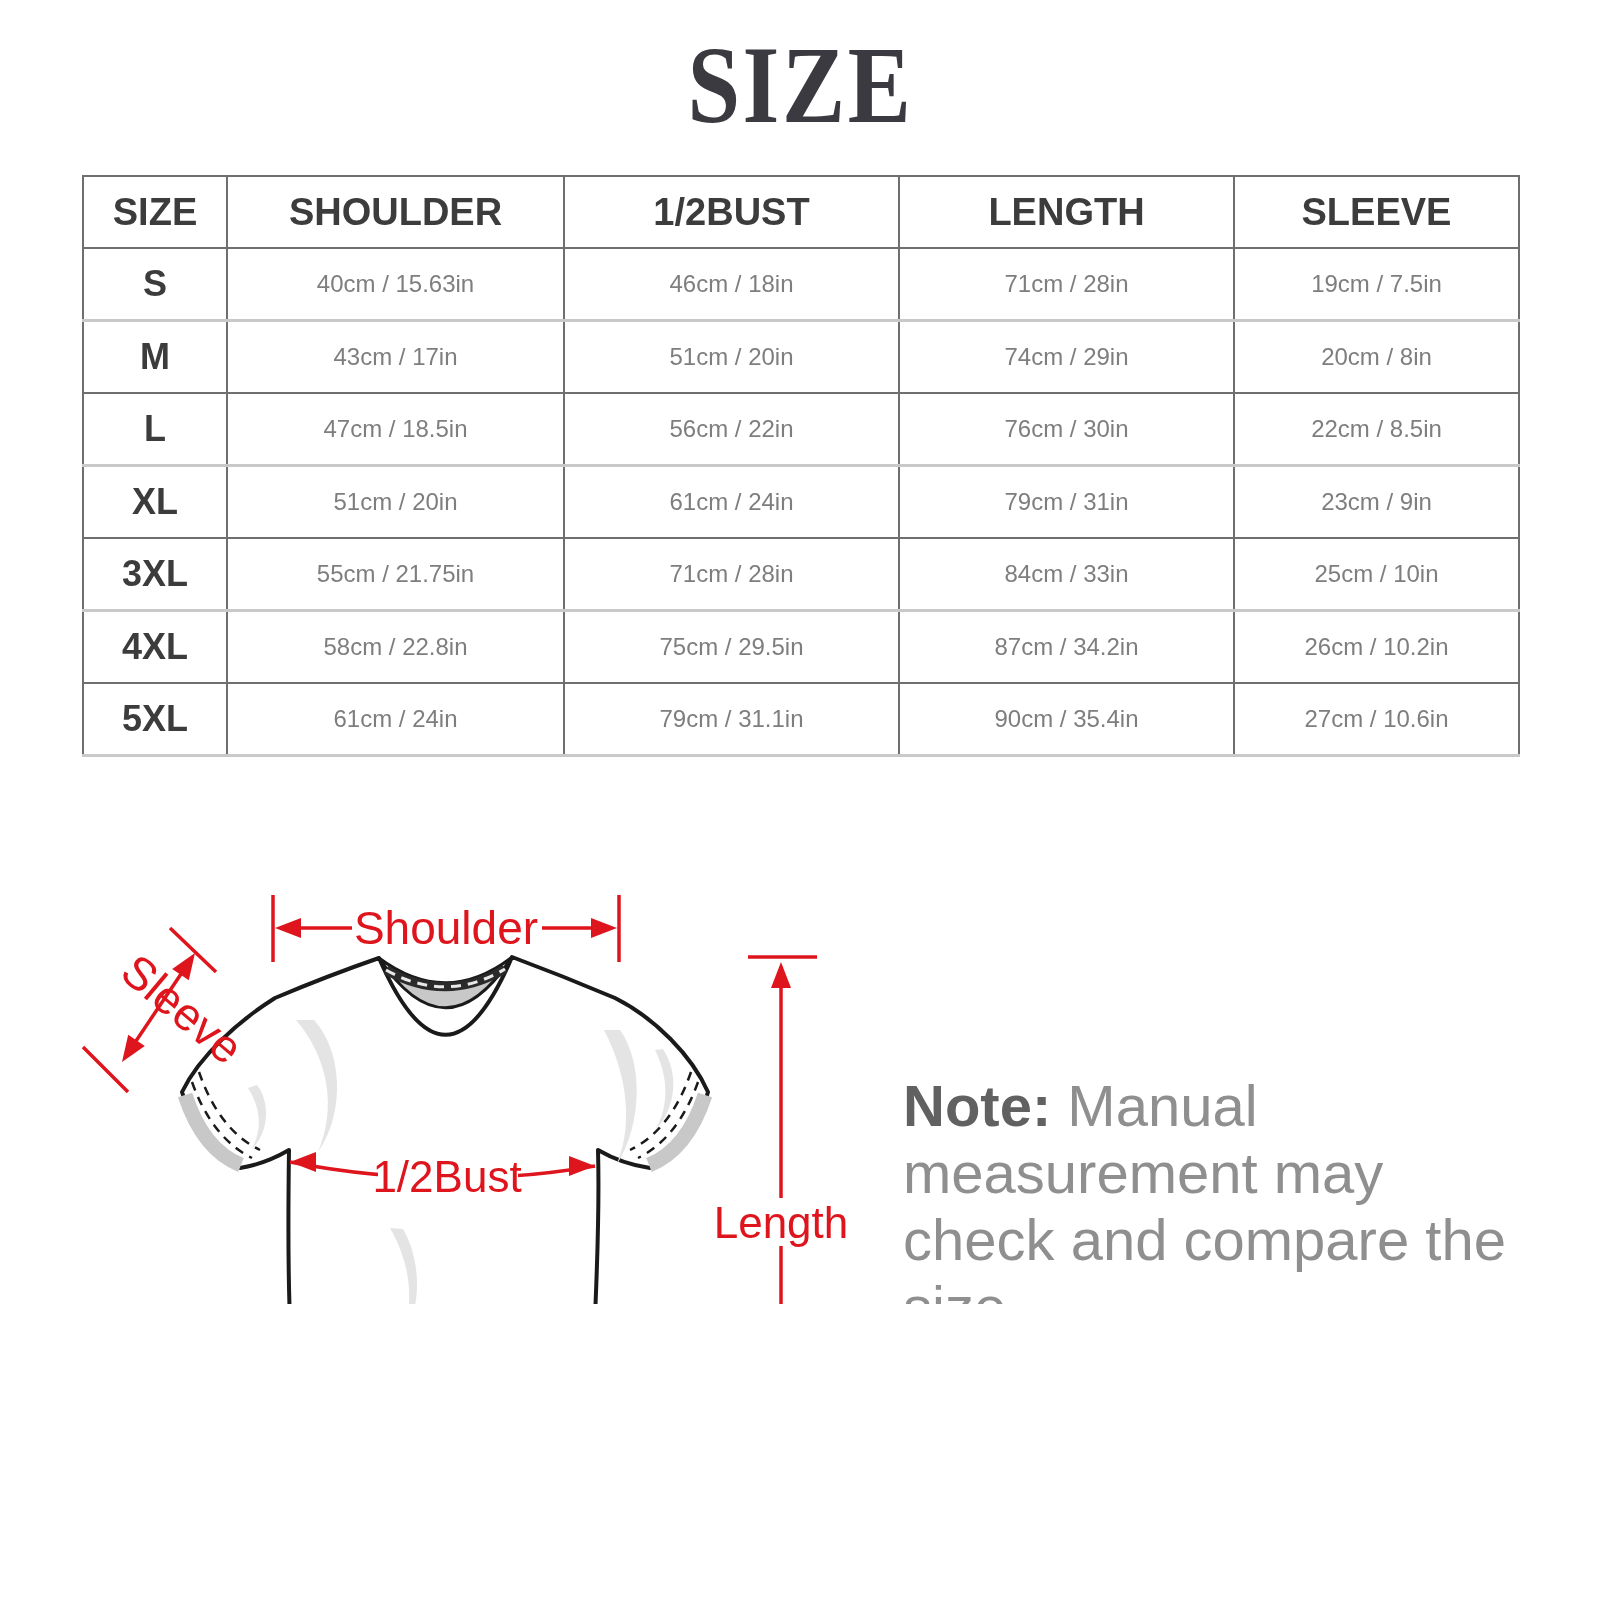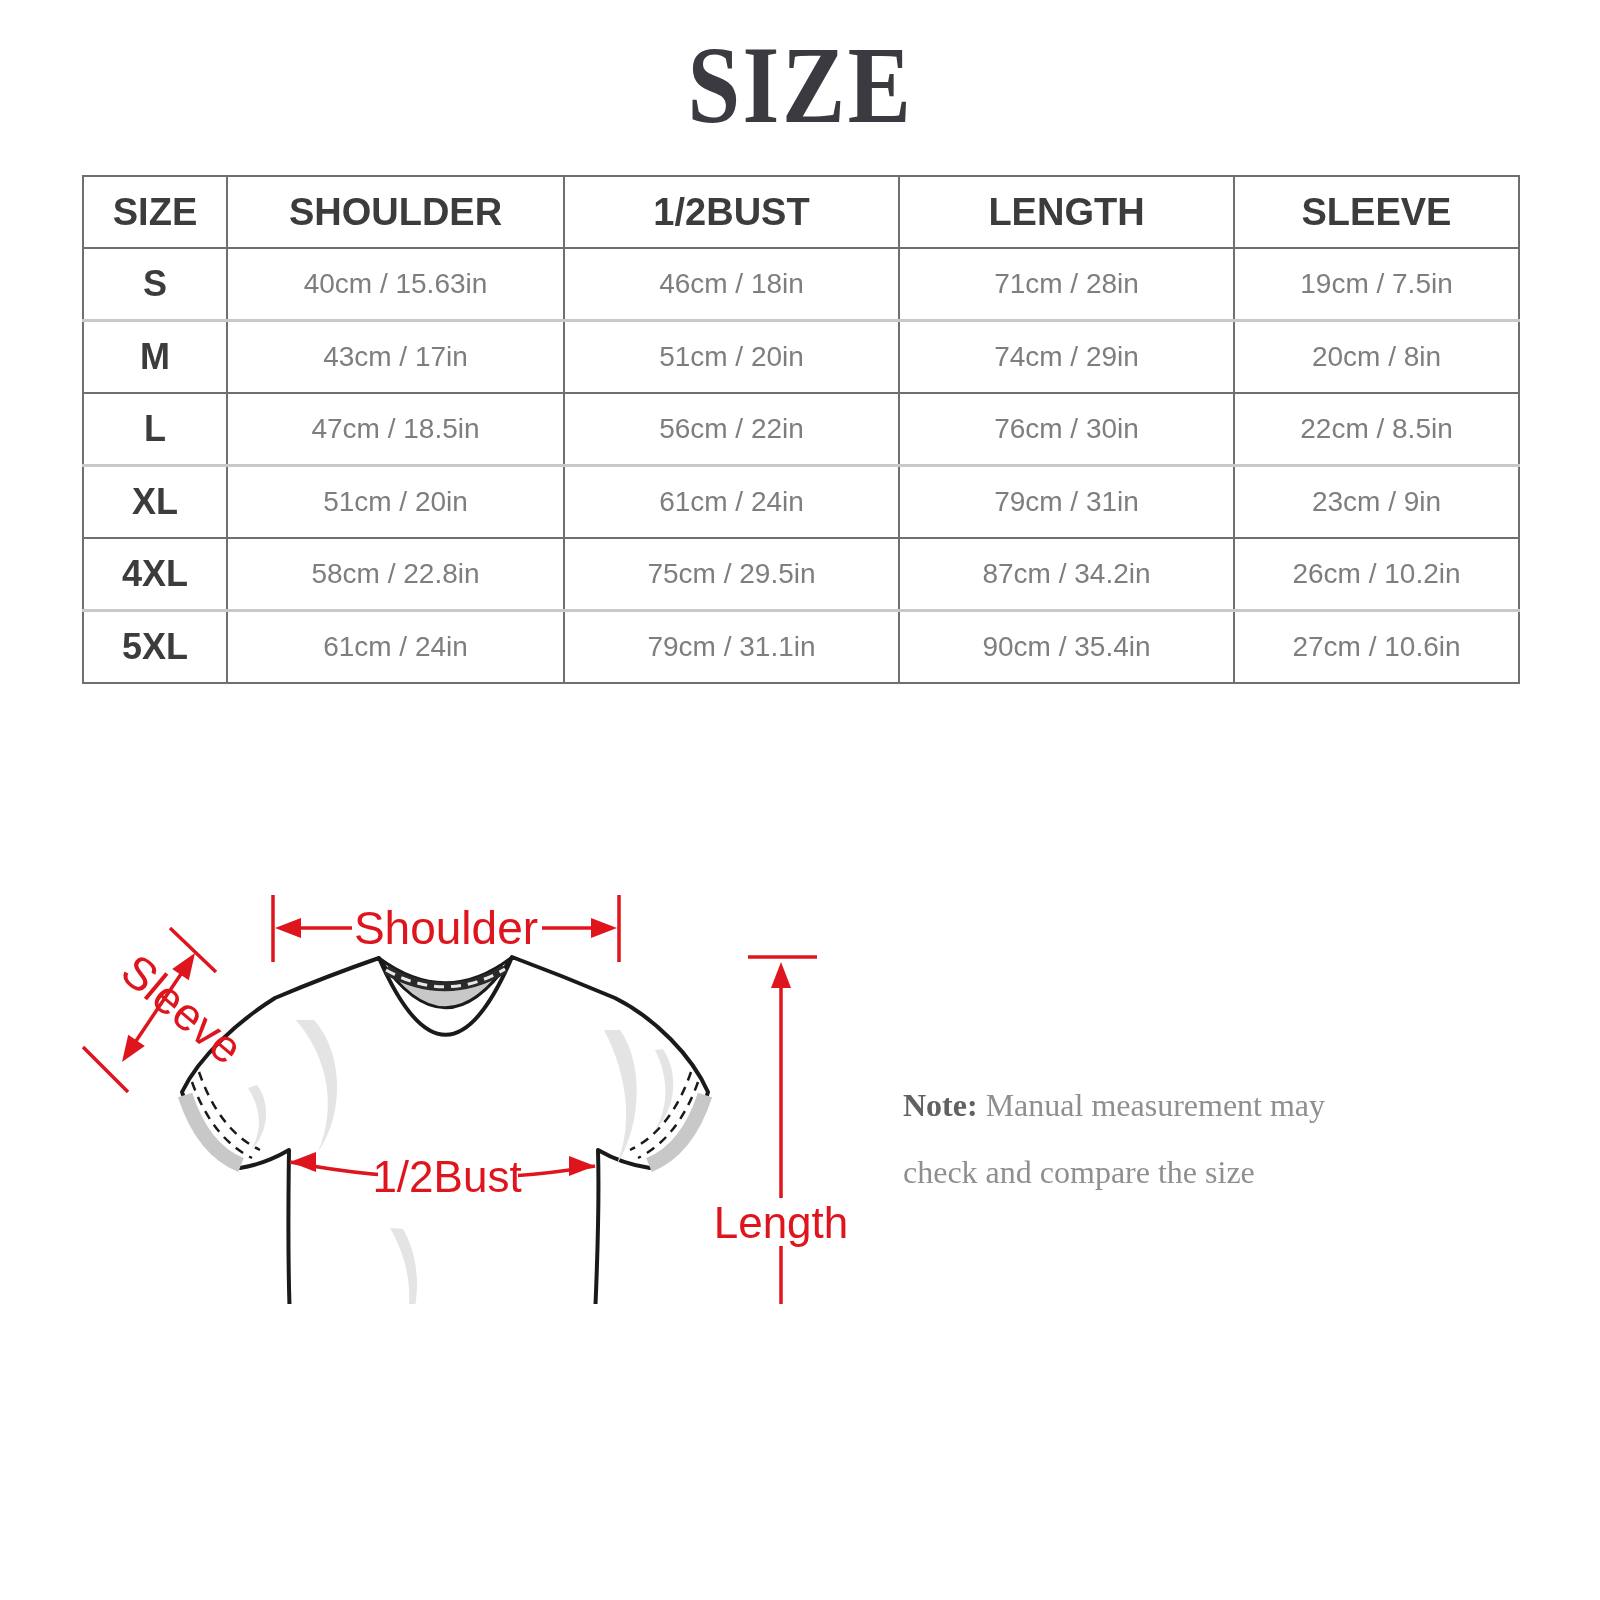--- a/index.html
+++ b/index.html
@@ -23,29 +23,29 @@
   .size-table th, .size-table td {
     text-align:center; vertical-align:middle; height:70px; padding:0;
     border-left:2px solid #6f6f6f;
   }
   .size-table th:first-child, .size-table td:first-child { border-left:none; }
   .size-table thead th {
     font-size:38px; font-weight:bold; color:#3c3c3c;
     border-bottom:2px solid #6f6f6f;
   }
   .size-table tbody th { font-size:36px; font-weight:bold; color:#3c3c3c; }
-  .size-table tbody td { font-size:28px; font-weight:normal; color:#7e7e7e; }
+  .size-table tbody td { font-size:24px; font-weight:normal; color:#7e7e7e; }
   .size-table tbody tr:nth-child(odd)  th, .size-table tbody tr:nth-child(odd)  td { border-bottom:3px solid #c9c9c9; }
   .size-table tbody tr:nth-child(even) th, .size-table tbody tr:nth-child(even) td { border-bottom:2px solid #6f6f6f; }
   
   .diagram { position:absolute; top:860px; left:0; width:1600px; height:740px; }
   
   .note {
     position:absolute; left:903px; top:1072px; width:620px;
-    font-size:32px; line-height:67px; color:#8f8f8f;font-family:Liberation Serif, serif;
+    font-size:58px; line-height:67px; color:#8f8f8f;
   }
   .note .prefix { font-weight:bold; color:#616161; }
 </style>
 </head>
 <body>
 
 <div class="page">
 
   <div class="title-wrap">
     <span class="title">SIZE</span>
@@ -89,20 +89,27 @@
         <td>56cm / 22in</td>
         <td>76cm / 30in</td>
         <td>22cm / 8.5in</td>
       </tr>
       <tr>
         <th>XL</th>
         <td>51cm / 20in</td>
         <td>61cm / 24in</td>
         <td>79cm / 31in</td>
         <td>23cm / 9in</td>
+      </tr>
+      <tr>
+        <th>3XL</th>
+        <td>55cm / 21.75in</td>
+        <td>71cm / 28in</td>
+        <td>84cm / 33in</td>
+        <td>25cm / 10in</td>
       </tr>
       <tr>
         <th>4XL</th>
         <td>58cm / 22.8in</td>
         <td>75cm / 29.5in</td>
         <td>87cm / 34.2in</td>
         <td>26cm / 10.2in</td>
       </tr>
       <tr>
         <th>5XL</th>

